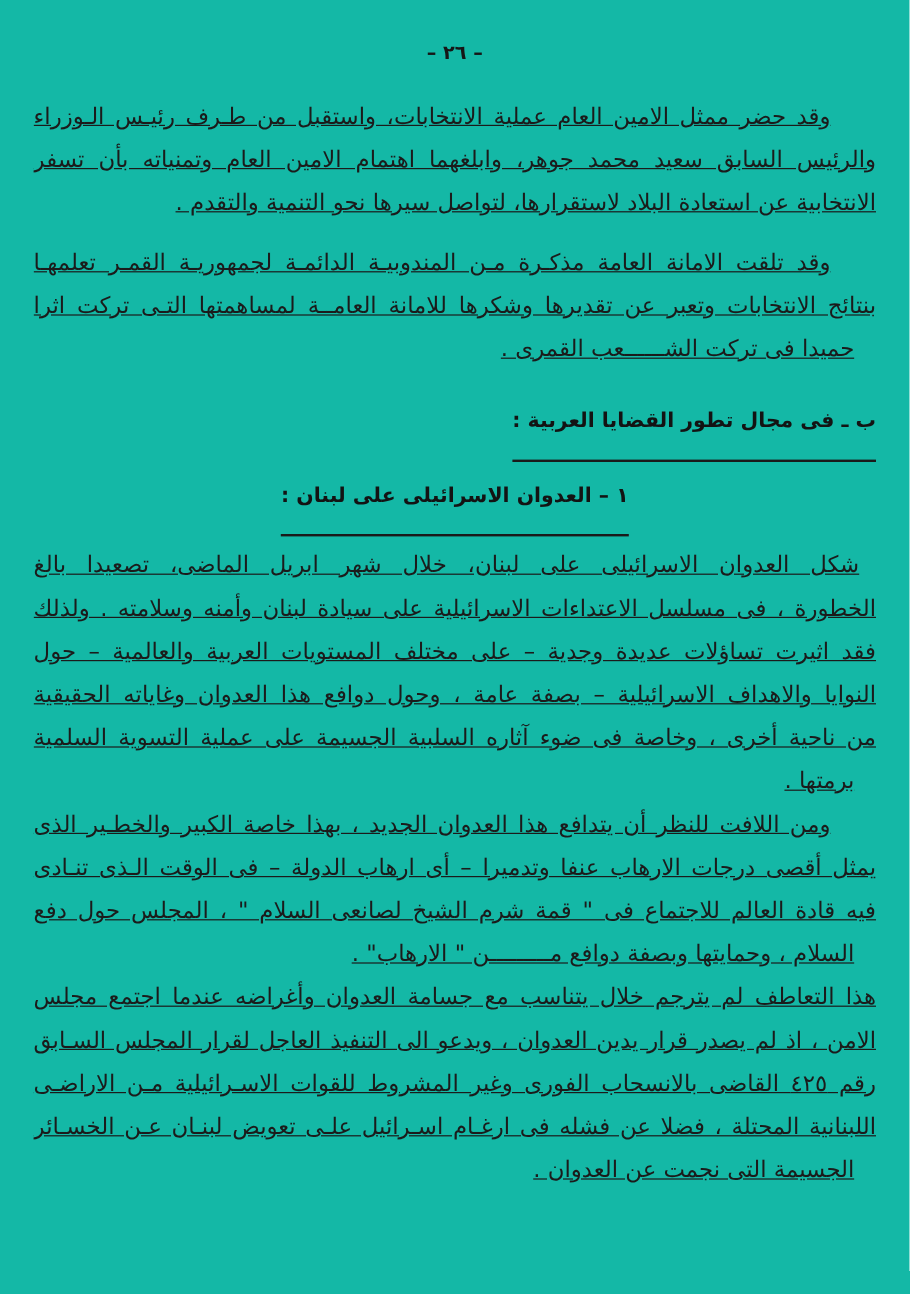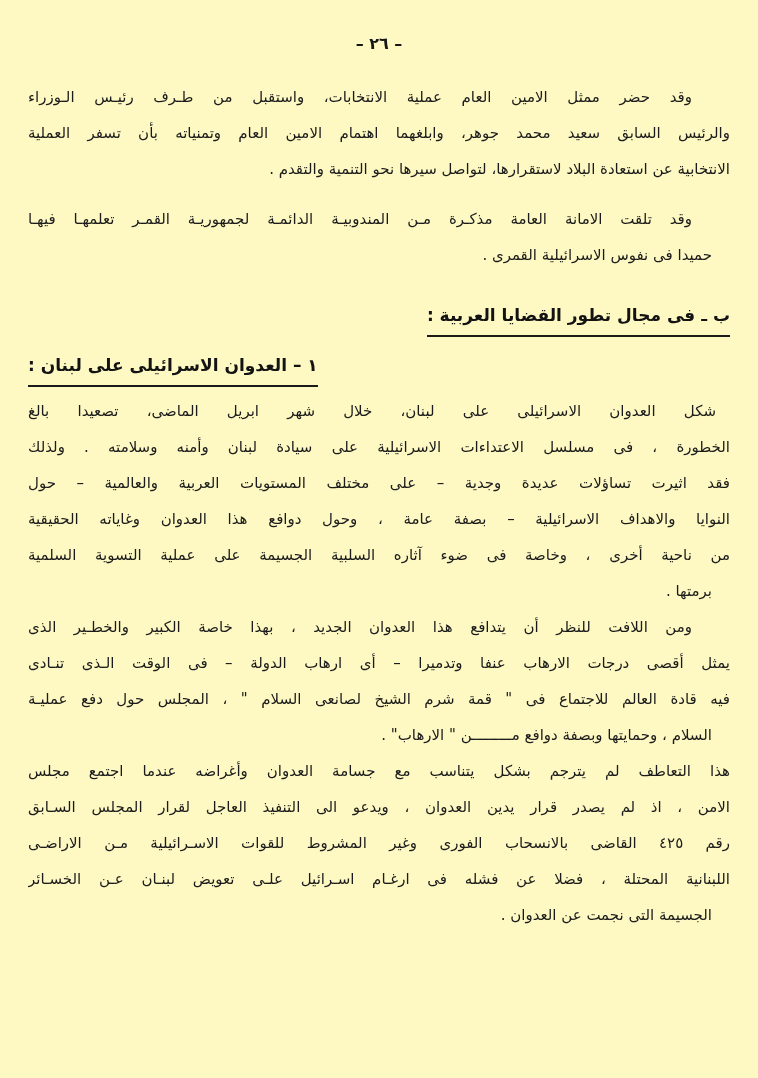--- a/index.html
+++ b/index.html
@@ -1,56 +1,57 @@
 <!DOCTYPE html>
 <html lang="ar" dir="rtl"><head>
 <meta charset="utf-8">
 <style>
   html, body { margin: 0; padding: 0; background: #ffffff; }
   .page {
     position: relative;
     width: 758px;
     height: 1078px;
     margin: 0 auto;
-    background: #fef9c3;
+    background: #14b8a6;
     overflow: hidden;
     direction: rtl;
     font-family: "DejaVu Sans", sans-serif;
     color: #1b1b1b;
   }
   .pagenum {
     margin-top: 34px;
     text-align: center;
     font-size: 16px;
     font-weight: bold;
     letter-spacing: 3px;
     color: #161616;
   }
   .content { padding: 0 28px; }
   .para { margin: 0; }
   .para-a { margin-top: 26px; }
   .para-b { margin-top: 14px; }
   .heading-wrap { margin-top: 30px; text-align: right; }
-  .subheading-wrap { margin-top: 16px; text-align: left; }
+  .subheading-wrap { margin-top: 16px; text-align: center; }
   .heading, .subheading {
     display: inline-block;
     font-size: 17px;
     font-weight: bold;
     color: #131313;
     border-bottom: 2px solid #1a1a1a;
-    padding-bottom: 8px;
+    padding-bottom: 20px;
     line-height: 24px;
   }
   .para-c { margin-top: 6px; }
   .line {
-    font-size: 15px;
+    font-size: 19px;
     line-height: 36px;
     height: 36px;
     white-space: nowrap;
     overflow: hidden;
+    text-decoration: underline;
   }
   .line.full {
     white-space: normal;
     text-align: justify;
     text-align-last: justify;
     word-spacing: 1px;
   }
   .line.last {
     text-align: left;
     text-align-last: right;
@@ -70,21 +71,22 @@
   <div class="content">
 
     <div class="para para-a">
       <div class="line full indent-lg">وقد حضر ممثل الامين العام عملية الانتخابات، واستقبل من طـرف رئيـس الـوزراء</div>
       <div class="line full">والرئيس السابق سعيد محمد جوهر، وابلغهما اهتمام الامين العام وتمنياته بأن تسفر العملية</div>
       <div class="line last">الانتخابية عن استعادة البلاد لاستقرارها، لتواصل سيرها نحو التنمية والتقدم .</div>
     </div>
 
     <div class="para para-b">
       <div class="line full indent-lg">وقد تلقت الامانة العامة مذكـرة مـن المندوبيـة الدائمـة لجمهوريـة القمـر تعلمهـا فيهـا</div>
-      <div class="line last inset">حميدا فى نفوس الاسرائيلية القمرى .</div>
+      <div class="line full">بنتائج الانتخابات وتعبر عن تقديرها وشكرها للامانة العامــة لمساهمتها التـى تركت اثرا</div>
+      <div class="line last inset">حميدا فى تركت الشــــــعب القمرى .</div>
     </div>
 
     <div class="heading-wrap">
       <span class="heading">ب ـ فى مجال تطور القضايا العربية :</span>
     </div>
 
     <div class="subheading-wrap">
       <span class="subheading">١ –  العدوان الاسرائيلى على لبنان :</span>
     </div>
 
@@ -98,21 +100,21 @@
     </div>
 
     <div class="para">
       <div class="line full indent-lg">ومن اللافت للنظر أن يتدافع هذا العدوان الجديد ، بهذا خاصة الكبير والخطـير الذى</div>
       <div class="line full">يمثل أقصى درجات الارهاب عنفا وتدميرا – أى ارهاب الدولة – فى الوقت الـذى تنـادى</div>
       <div class="line full">فيه قادة العالم للاجتماع فى " قمة شرم الشيخ لصانعى السلام " ، المجلس حول دفع عمليـة</div>
       <div class="line last inset">السلام ، وحمايتها وبصفة دوافع مـــــــــن " الارهاب" .</div>
     </div>
 
     <div class="para">
-      <div class="line full">هذا التعاطف لم يترجم بشكل يتناسب مع جسامة العدوان وأغراضه  عندما اجتمع مجلس</div>
+      <div class="line full">هذا التعاطف لم يترجم خلال يتناسب مع جسامة العدوان وأغراضه  عندما اجتمع مجلس</div>
       <div class="line full">الامن ، اذ لم يصدر قرار يدين العدوان ، ويدعو الى التنفيذ العاجل لقرار المجلس  السـابق</div>
       <div class="line full">رقم ٤٢٥ القاضى بالانسحاب الفورى وغير المشروط للقوات الاسـرائيلية مـن الاراضـى</div>
       <div class="line full">اللبنانية المحتلة ، فضلا عن فشله فى  ارغـام اسـرائيل علـى تعويض لبنـان عـن الخسـائر</div>
       <div class="line last inset">الجسيمة التى نجمت عن العدوان .</div>
     </div>
 
   </div>
 </div>
 
 </body></html>

